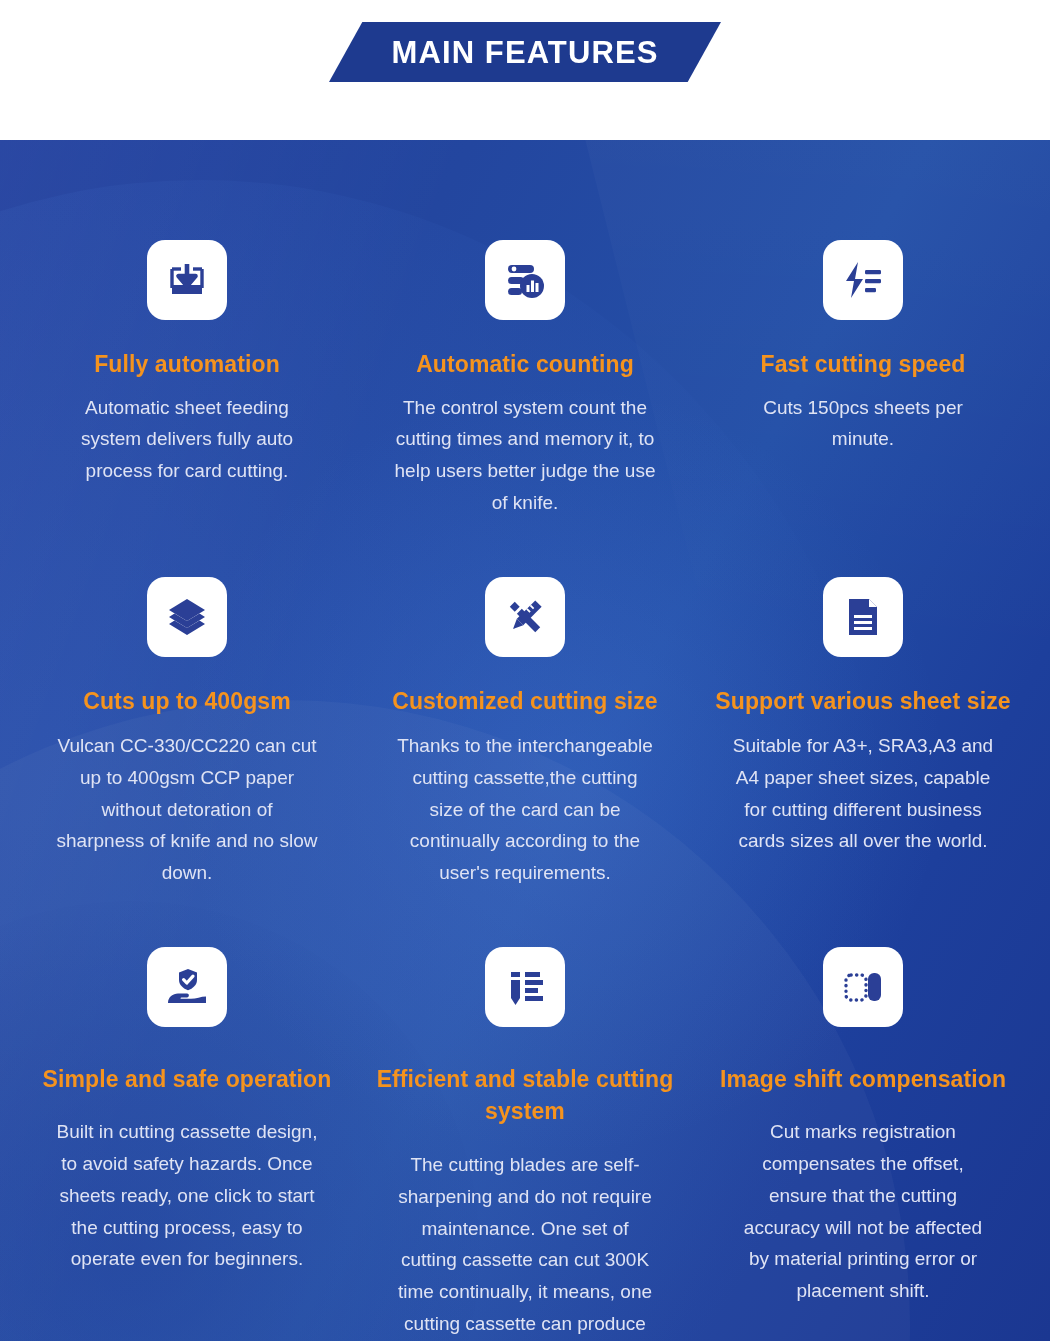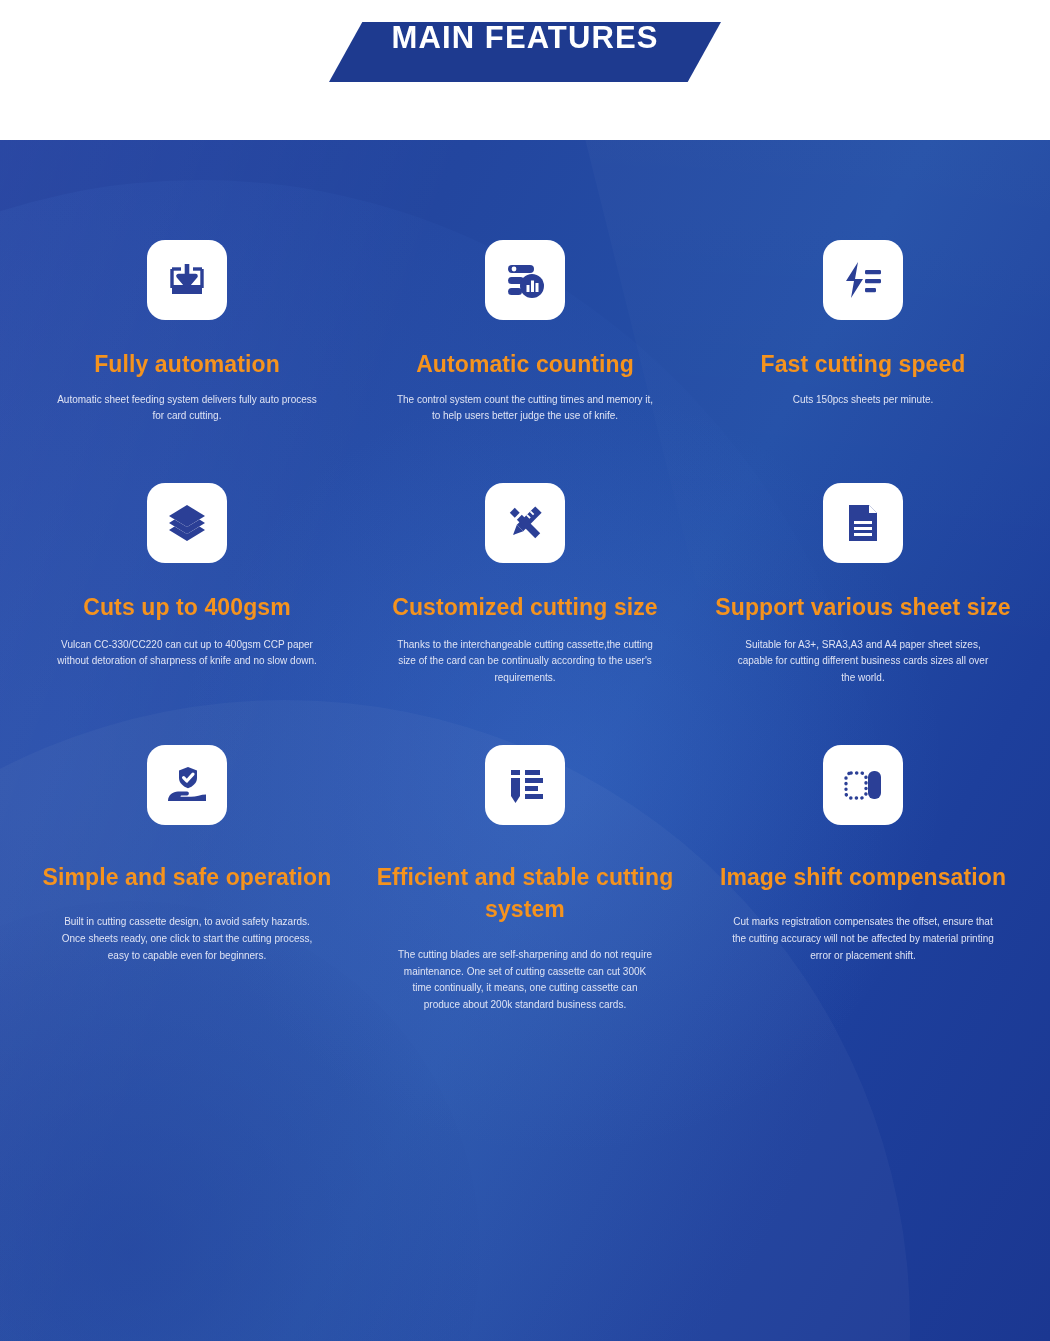--- a/index.html
+++ b/index.html
@@ -33,20 +33,21 @@
 
   .banner {
     position: relative;
     margin-top: 22px;
     width: 392px;
     height: 60px;
     background: #1e3a8f;
     -webkit-clip-path: polygon(8.5% 0%, 100% 0%, 91.5% 100%, 0% 100%);
     clip-path: polygon(8.5% 0%, 100% 0%, 91.5% 100%, 0% 100%);
     display: flex;
+    align-items: center;
     justify-content: center;
   }
 
   .banner-title {
     color: #ffffff;
     font-size: 31px;
     font-weight: bold;
     letter-spacing: 1.1px;
     line-height: 1;
     font-family: "Liberation Sans", sans-serif;
@@ -159,21 +160,21 @@
     color: #f5931e;
     font-size: 23px;
     font-weight: bold;
     line-height: 1.42;
     letter-spacing: 0.1px;
   }
 
   .feature-desc {
     margin-top: 13px;
     color: #dfe3f4;
-    font-size: 10px;
+    font-size: 19px;
     line-height: 1.67;
     max-width: 262px;
     font-weight: normal;
   }
 
   .row-1 .feature-desc { margin-top: 11px; }
 </style>
 </head>
 <body>
 
@@ -299,21 +300,21 @@
 
       <div class="cell">
         <div class="icon-tile">
           <svg width="44" height="44" viewBox="0 0 44 44" aria-hidden="true">
             <path d="M23 4 L32 7.5 V15 C32 20 27.8 23.6 23 25.2 C18.2 23.6 14 20 14 15 V7.5 Z" fill="#2b3f96"></path>
             <path d="M18.6 14.6 L21.8 18 L28 11.2" stroke="#ffffff" stroke-width="3.2" fill="none" stroke-linecap="round" stroke-linejoin="round"></path>
             <path d="M3 38 C3 32 8 28.5 13 28.5 H22 C24.5 28.5 24.5 32.4 22 32.4 H16.5 C15.2 32.4 15.2 33.8 16.5 33.8 H26 C31 33.8 36 31.5 41 31.5 V38 Z" fill="#2b3f96"></path>
           </svg>
         </div>
         <div class="feature-title">Simple and safe operation</div>
-        <div class="feature-desc">Built in cutting cassette design, to avoid safety hazards. Once sheets ready, one click to start the cutting process, easy to capable even for beginners.</div>
+        <div class="feature-desc">Built in cutting cassette design, to avoid safety hazards. Once sheets ready, one click to start the cutting process, easy to operate even for beginners.</div>
       </div>
 
       <div class="cell">
         <div class="icon-tile">
           <svg width="44" height="44" viewBox="0 0 44 44" aria-hidden="true">
             <rect x="8" y="7" width="9" height="5" fill="#2b3f96"></rect>
             <path d="M8 15 H17 V33 L12.5 40 L8 33 Z" fill="#2b3f96"></path>
             <rect x="22" y="7" width="15" height="5" fill="#2b3f96"></rect>
             <rect x="22" y="15" width="18" height="5" fill="#2b3f96"></rect>
             <rect x="22" y="23" width="13" height="5" fill="#2b3f96"></rect>

